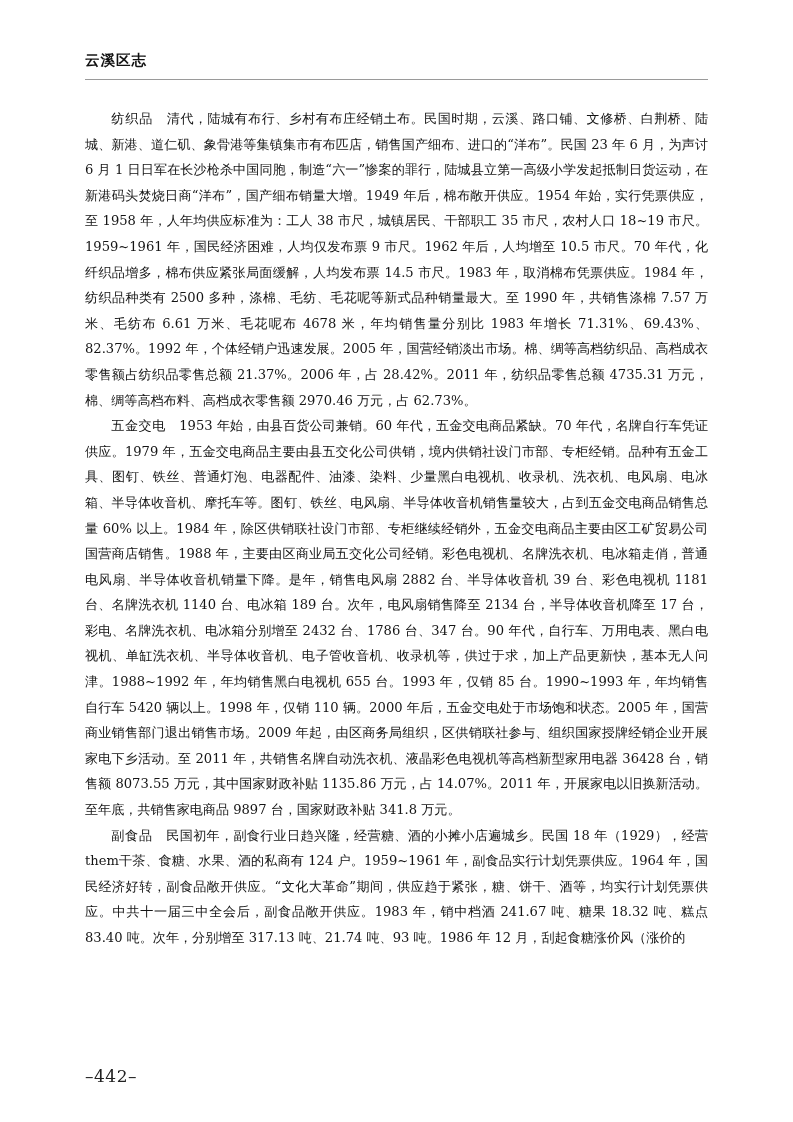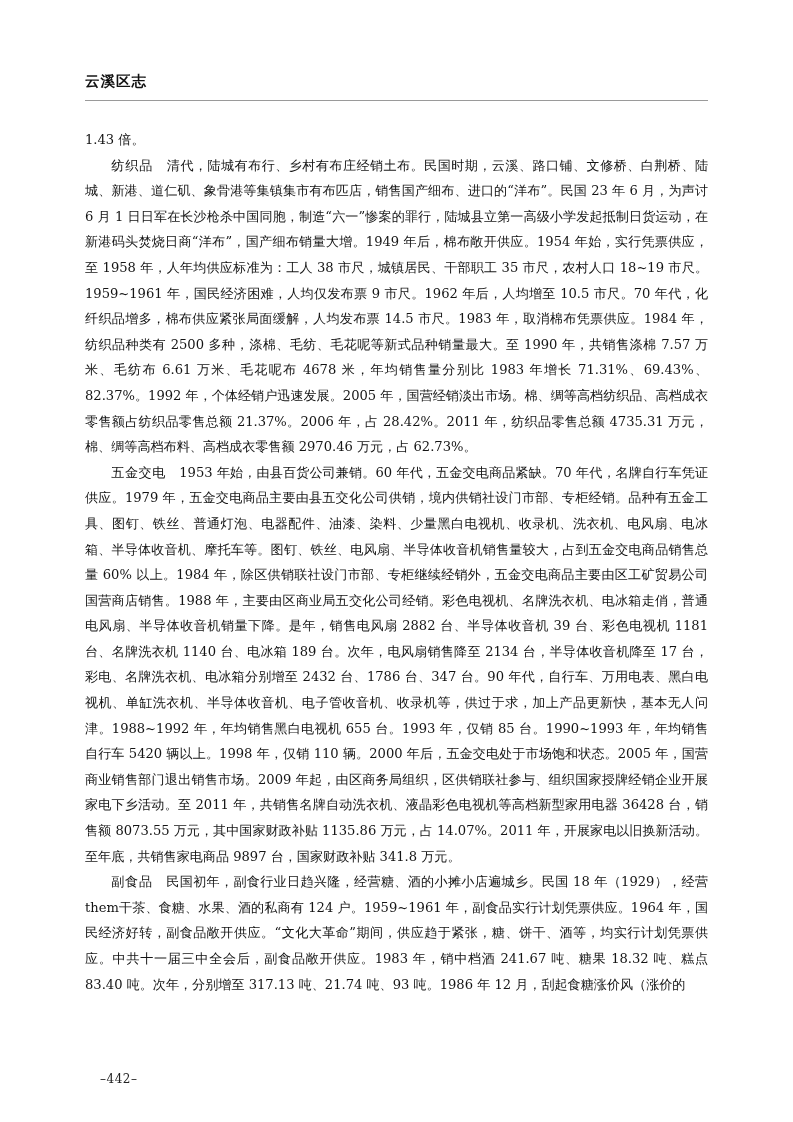--- a/index.html
+++ b/index.html
@@ -14,21 +14,21 @@
     color: #1a1a1a;
     position: relative;
     overflow: hidden;
   }
   .page {
     position: absolute;
     top: 0; left: 0;
     width: 793px;
     height: 1122px;
     box-sizing: border-box;
-    padding: 72px 85px 40px 85px;
+    padding: 51px 85px 40px 85px;
   }
   .header {
     font-size: 14.5px;
     font-weight: bold;
     letter-spacing: 1px;
     padding-bottom: 9px;
     color: #111;
   }
   .header-rule {
     border: none;
@@ -49,38 +49,37 @@
   }
   .para.indent {
     text-indent: 2em;
   }
   .lead {
     font-weight: normal;
     letter-spacing: 0.5px;
   }
   .footer {
     position: absolute;
-    left: 100px;
+    left: 85px;
     bottom: 36px;
-    font-size: 12px;
+    font-size: 17px;
     color: #222;
     letter-spacing: 0.5px;
   }
 </style>
 </head>
 <body>
 
 <div class="page">
 
   <div class="header">云溪区志</div>
   <hr class="header-rule">
 
   <div class="body-text">
 
-    <p class="para"><span>1.43 倍。</span></p>
 
 
     <p class="para indent"><span class="lead">纺织品</span>　<span>清代，陆城有布行、乡村有布庄经销土布。民国时期，云溪、路口铺、文修桥、白荆桥、陆城、新港、道仁矶、象骨港等集镇集市有布匹店，销售国产细布、进口的“洋布”。民国 23 年 6 月，为声讨 6 月 1 日日军在长沙枪杀中国同胞，制造“六一”惨案的罪行，陆城县立第一高级小学发起抵制日货运动，在新港码头焚烧日商“洋布”，国产细布销量大增。1949 年后，棉布敞开供应。1954 年始，实行凭票供应，至 1958 年，人年均供应标准为：工人 38 市尺，城镇居民、干部职工 35 市尺，农村人口 18~19 市尺。1959~1961 年，国民经济困难，人均仅发布票 9 市尺。1962 年后，人均增至 10.5 市尺。70 年代，化纤织品增多，棉布供应紧张局面缓解，人均发布票 14.5 市尺。1983 年，取消棉布凭票供应。1984 年，纺织品种类有 2500 多种，涤棉、毛纺、毛花呢等新式品种销量最大。至 1990 年，共销售涤棉 7.57 万米、毛纺布 6.61 万米、毛花呢布 4678 米，年均销售量分别比 1983 年增长 71.31%、69.43%、82.37%。1992 年，个体经销户迅速发展。2005 年，国营经销淡出市场。棉、绸等高档纺织品、高档成衣零售额占纺织品零售总额 21.37%。2006 年，占 28.42%。2011 年，纺织品零售总额 4735.31 万元，棉、绸等高档布料、高档成衣零售额 2970.46 万元，占 62.73%。</span></p>
 
     <p class="para indent"><span class="lead">五金交电</span>　<span>1953 年始，由县百货公司兼销。60 年代，五金交电商品紧缺。70 年代，名牌自行车凭证供应。1979 年，五金交电商品主要由县五交化公司供销，境内供销社设门市部、专柜经销。品种有五金工具、图钉、铁丝、普通灯泡、电器配件、油漆、染料、少量黑白电视机、收录机、洗衣机、电风扇、电冰箱、半导体收音机、摩托车等。图钉、铁丝、电风扇、半导体收音机销售量较大，占到五金交电商品销售总量 60% 以上。1984 年，除区供销联社设门市部、专柜继续经销外，五金交电商品主要由区工矿贸易公司国营商店销售。1988 年，主要由区商业局五交化公司经销。彩色电视机、名牌洗衣机、电冰箱走俏，普通电风扇、半导体收音机销量下降。是年，销售电风扇 2882 台、半导体收音机 39 台、彩色电视机 1181 台、名牌洗衣机 1140 台、电冰箱 189 台。次年，电风扇销售降至 2134 台，半导体收音机降至 17 台，彩电、名牌洗衣机、电冰箱分别增至 2432 台、1786 台、347 台。90 年代，自行车、万用电表、黑白电视机、单缸洗衣机、半导体收音机、电子管收音机、收录机等，供过于求，加上产品更新快，基本无人问津。1988~1992 年，年均销售黑白电视机 655 台。1993 年，仅销 85 台。1990~1993 年，年均销售自行车 5420 辆以上。1998 年，仅销 110 辆。2000 年后，五金交电处于市场饱和状态。2005 年，国营商业销售部门退出销售市场。2009 年起，由区商务局组织，区供销联社参与、组织国家授牌经销企业开展家电下乡活动。至 2011 年，共销售名牌自动洗衣机、液晶彩色电视机等高档新型家用电器 36428 台，销售额 8073.55 万元，其中国家财政补贴 1135.86 万元，占 14.07%。2011 年，开展家电以旧换新活动。至年底，共销售家电商品 9897 台，国家财政补贴 341.8 万元。</span></p>
 
     <p class="para indent"><span class="lead">副食品</span>　<span>民国初年，副食行业日趋兴隆，经营糖、酒的小摊小店遍城乡。民国 18 年（1929），经营them干茶、食糖、水果、酒的私商有 124 户。1959~1961 年，副食品实行计划凭票供应。1964 年，国民经济好转，副食品敞开供应。“文化大革命”期间，供应趋于紧张，糖、饼干、酒等，均实行计划凭票供应。中共十一届三中全会后，副食品敞开供应。1983 年，销中档酒 241.67 吨、糖果 18.32 吨、糕点 83.40 吨。次年，分别增至 317.13 吨、21.74 吨、93 吨。1986 年 12 月，刮起食糖涨价风（涨价的</span></p>
 
   </div>
 

